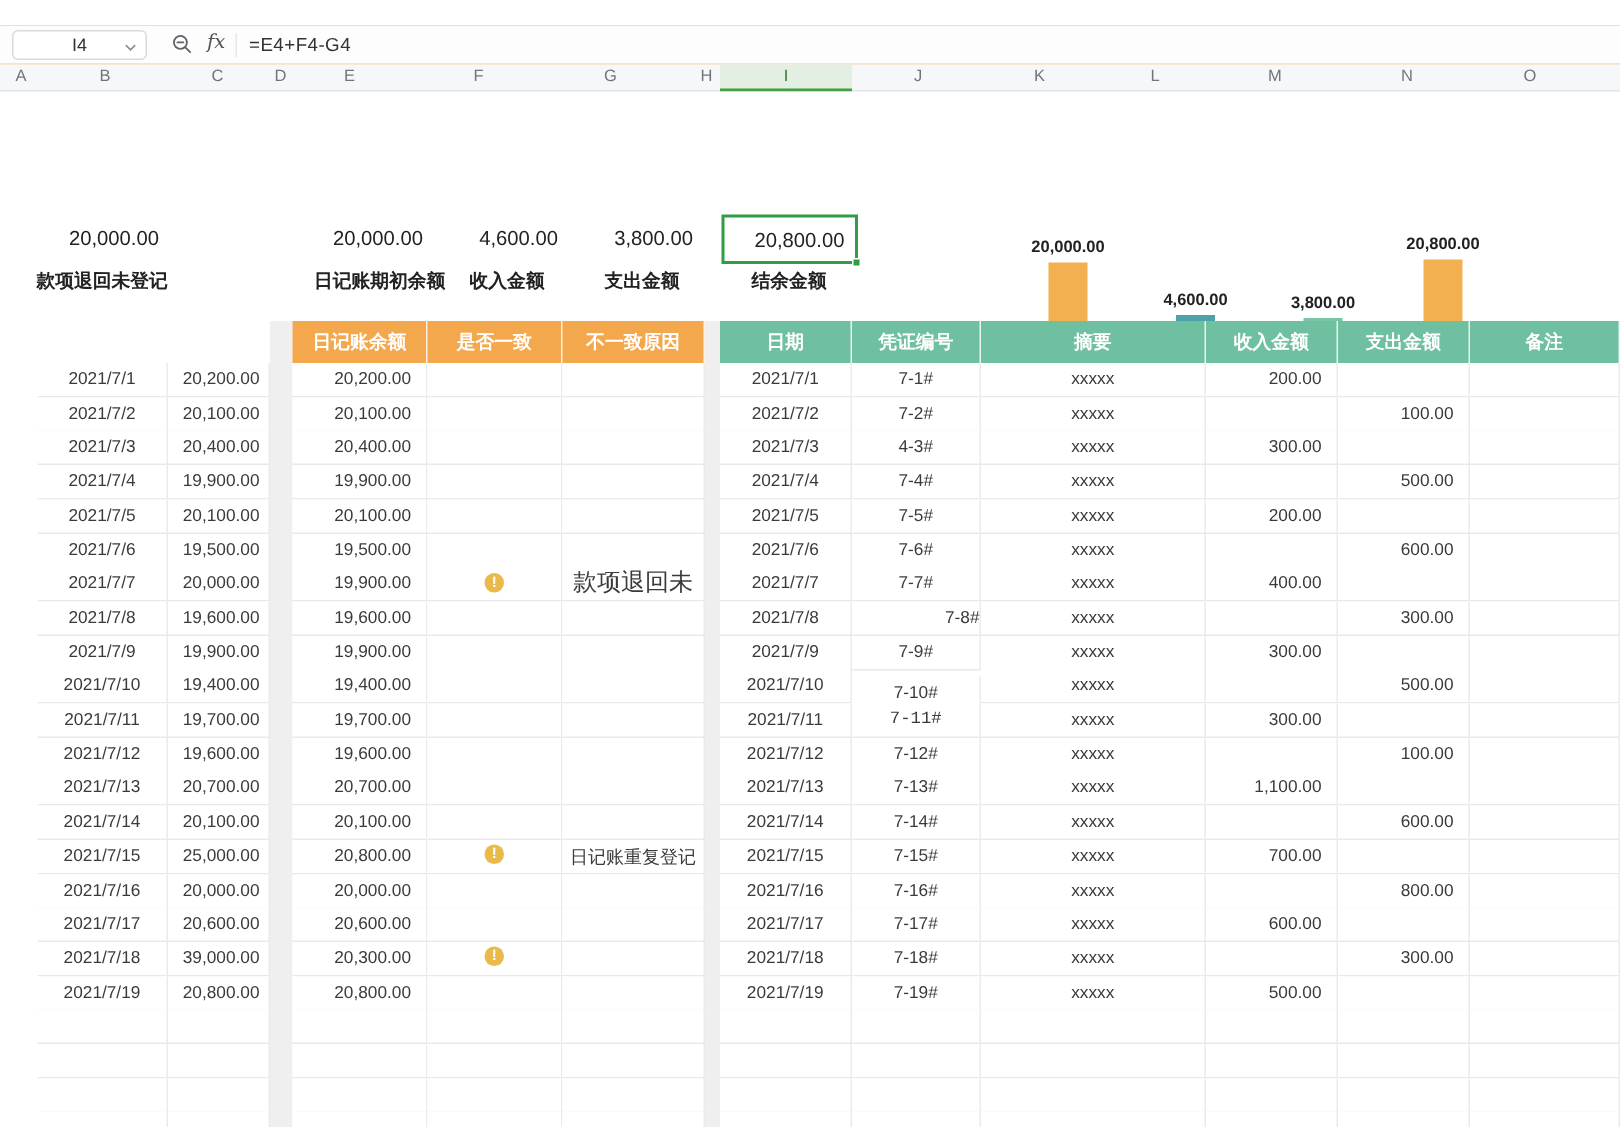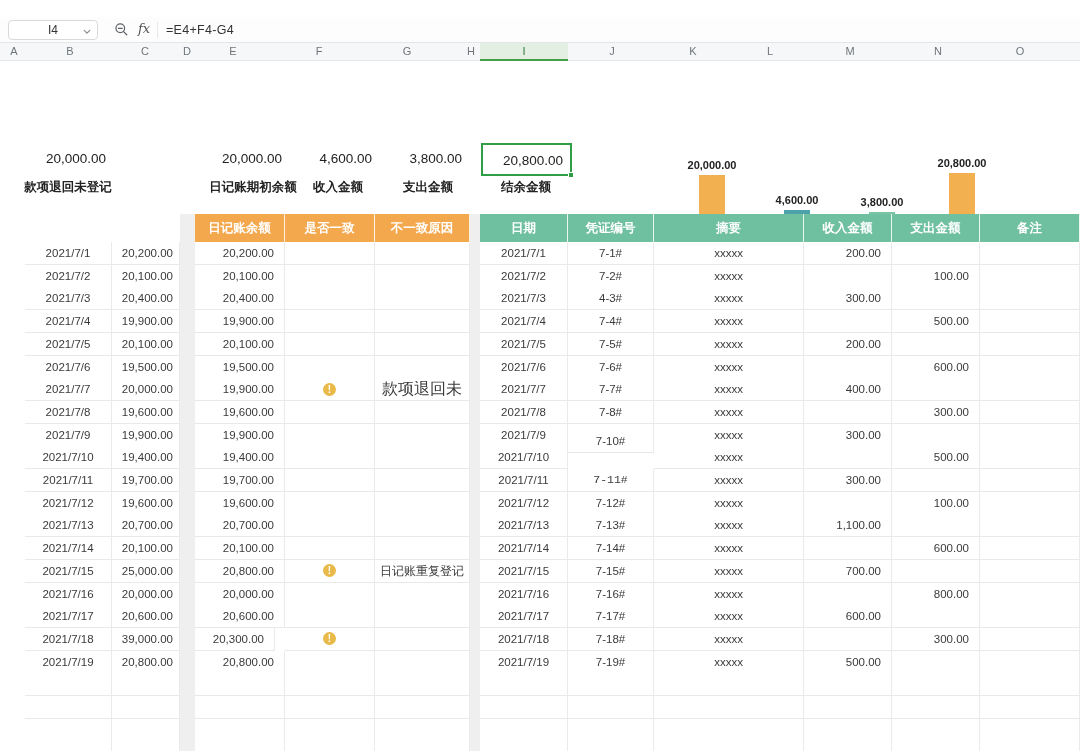--- a/index.html
+++ b/index.html
@@ -221,21 +221,21 @@
       <div class="trow-cell tal-c" style="left: 375px; top: 476.1px; width: 95px; font-size: 12px;"></div>
       <div class="trow-cell tal-r" style="left: 195px; top: 498.8px; width: 90px; padding-right: 10px;">20,800.00</div>
       <div class="trow-cell tal-c" style="left: 285px; top: 498.8px; width: 90px;"><span class="warn-dot">!</span></div>
       <div class="trow-cell tal-c" style="left: 375px; top: 498.8px; width: 95px; font-size: 12px;">日记账重复登记</div>
       <div class="trow-cell tal-r" style="left: 195px; top: 521.5px; width: 90px; padding-right: 10px;">20,000.00</div>
       <div class="trow-cell tal-c" style="left: 285px; top: 521.5px; width: 90px;"></div>
       <div class="trow-cell tal-c" style="left: 375px; top: 521.5px; width: 95px; font-size: 12px;"></div>
       <div class="trow-cell tal-r" style="left: 195px; top: 544.2px; width: 90px; padding-right: 10px;">20,600.00</div>
       <div class="trow-cell tal-c" style="left: 285px; top: 544.2px; width: 90px;"></div>
       <div class="trow-cell tal-c" style="left: 375px; top: 544.2px; width: 95px; font-size: 12px;"></div>
-      <div class="trow-cell tal-r" style="left: 195px; top: 566.9px; width: 80px; padding-right: 10px;">20,300.00</div>
+      <div class="trow-cell tal-r" style="left: 195px; top: 566.9px; width: 90px; padding-right: 10px;">20,300.00</div>
       <div class="trow-cell tal-c" style="left: 285px; top: 566.9px; width: 90px;"><span class="warn-dot">!</span></div>
       <div class="trow-cell tal-c" style="left: 375px; top: 566.9px; width: 95px; font-size: 12px;"></div>
       <div class="trow-cell tal-r" style="left: 195px; top: 589.6px; width: 90px; padding-right: 10px;">20,800.00</div>
       <div class="trow-cell tal-c" style="left: 285px; top: 589.6px; width: 90px;"></div>
       <div class="trow-cell tal-c" style="left: 375px; top: 589.6px; width: 95px; font-size: 12px;"></div>
       <div class="trow-cell tal-r" style="left: 195px; top: 612.3px; width: 90px; padding-right: 10px;"></div>
       <div class="trow-cell tal-c" style="left: 285px; top: 612.3px; width: 90px;"></div>
       <div class="trow-cell tal-c" style="left: 375px; top: 612.3px; width: 95px; font-size: 12px;"></div>
       <div class="trow-cell tal-r" style="left: 195px; top: 635px; width: 90px; padding-right: 10px;"></div>
       <div class="trow-cell tal-c" style="left: 285px; top: 635px; width: 90px;"></div>
@@ -291,33 +291,33 @@
       <div class="trow-cell tal-r" style="left: 804px; top: 294.5px; width: 88px; padding-right: 10px;"></div>
       <div class="trow-cell tal-r" style="left: 892px; top: 294.5px; width: 88px; padding-right: 10px;">600.00</div>
       <div class="trow-cell tal-c" style="left: 980px; top: 294.5px; width: 100px;"></div>
       <div class="trow-cell tal-c" style="left: 480px; top: 317.2px; width: 88px;">2021/7/7</div>
       <div class="trow-cell tal-c" style="left: 568px; top: 317.2px; width: 86px;">7-7#</div>
       <div class="trow-cell tal-c" style="left: 654px; top: 317.2px; width: 150px;">xxxxx</div>
       <div class="trow-cell tal-r" style="left: 804px; top: 317.2px; width: 88px; padding-right: 10px;">400.00</div>
       <div class="trow-cell tal-r" style="left: 892px; top: 317.2px; width: 88px; padding-right: 10px;"></div>
       <div class="trow-cell tal-c" style="left: 980px; top: 317.2px; width: 100px;"></div>
       <div class="trow-cell tal-c" style="left: 480px; top: 339.9px; width: 88px;">2021/7/8</div>
-      <div class="trow-cell tal-c" style="left: 568px; top: 339.9px; width: 86px;">7-8#</div>
+      <div class="trow-cell tal-c" style="left: 568px; top: 339.9px; width: 86px; text-align: right;">7-8#</div>
       <div class="trow-cell tal-c" style="left: 654px; top: 339.9px; width: 150px;">xxxxx</div>
       <div class="trow-cell tal-r" style="left: 804px; top: 339.9px; width: 88px; padding-right: 10px;"></div>
       <div class="trow-cell tal-r" style="left: 892px; top: 339.9px; width: 88px; padding-right: 10px;">300.00</div>
       <div class="trow-cell tal-c" style="left: 980px; top: 339.9px; width: 100px;"></div>
       <div class="trow-cell tal-c" style="left: 480px; top: 362.6px; width: 88px;">2021/7/9</div>
       <div class="trow-cell tal-c" style="left: 568px; top: 362.6px; width: 86px;">7-9#</div>
       <div class="trow-cell tal-c" style="left: 654px; top: 362.6px; width: 150px;">xxxxx</div>
       <div class="trow-cell tal-r" style="left: 804px; top: 362.6px; width: 88px; padding-right: 10px;">300.00</div>
       <div class="trow-cell tal-r" style="left: 892px; top: 362.6px; width: 88px; padding-right: 10px;"></div>
       <div class="trow-cell tal-c" style="left: 980px; top: 362.6px; width: 100px;"></div>
       <div class="trow-cell tal-c" style="left: 480px; top: 385.3px; width: 88px;">2021/7/10</div>
-      <div class="trow-cell tal-c" style="left: 568px; top: 369px; width: 86px;">7-10#</div>
+      <div class="trow-cell tal-c" style="left: 568px; top: 390px; width: 86px;">7-10#</div>
       <div class="trow-cell tal-c" style="left: 654px; top: 385.3px; width: 150px;">xxxxx</div>
       <div class="trow-cell tal-r" style="left: 804px; top: 385.3px; width: 88px; padding-right: 10px;"></div>
       <div class="trow-cell tal-r" style="left: 892px; top: 385.3px; width: 88px; padding-right: 10px;">500.00</div>
       <div class="trow-cell tal-c" style="left: 980px; top: 385.3px; width: 100px;"></div>
       <div class="trow-cell tal-c" style="left: 480px; top: 408px; width: 88px;">2021/7/11</div>
       <div class="trow-cell tal-c" style="left: 568px; top: 408px; width: 86px; font-family: Liberation Mono, monospace;">7-11#</div>
       <div class="trow-cell tal-c" style="left: 654px; top: 408px; width: 150px;">xxxxx</div>
       <div class="trow-cell tal-r" style="left: 804px; top: 408px; width: 88px; padding-right: 10px;">300.00</div>
       <div class="trow-cell tal-r" style="left: 892px; top: 408px; width: 88px; padding-right: 10px;"></div>
       <div class="trow-cell tal-c" style="left: 980px; top: 408px; width: 100px;"></div>

